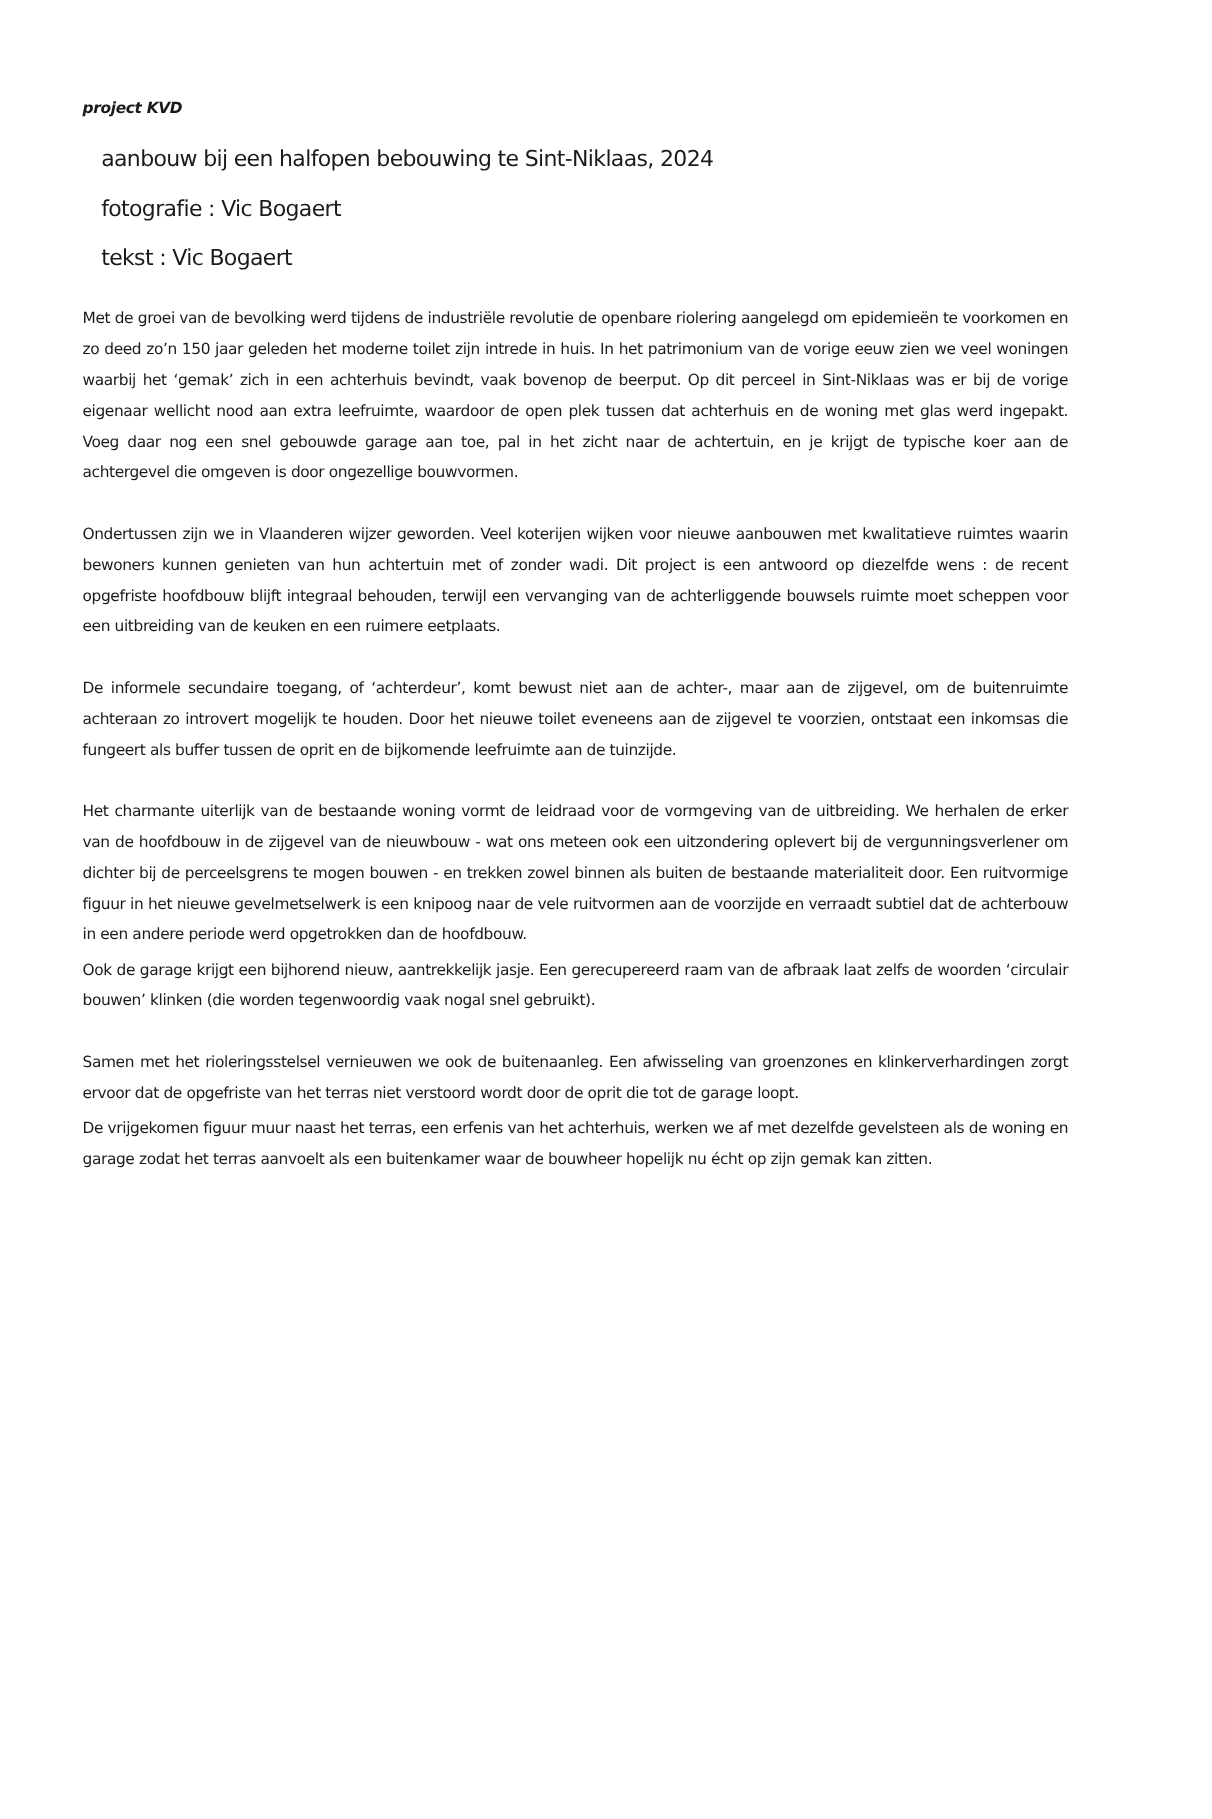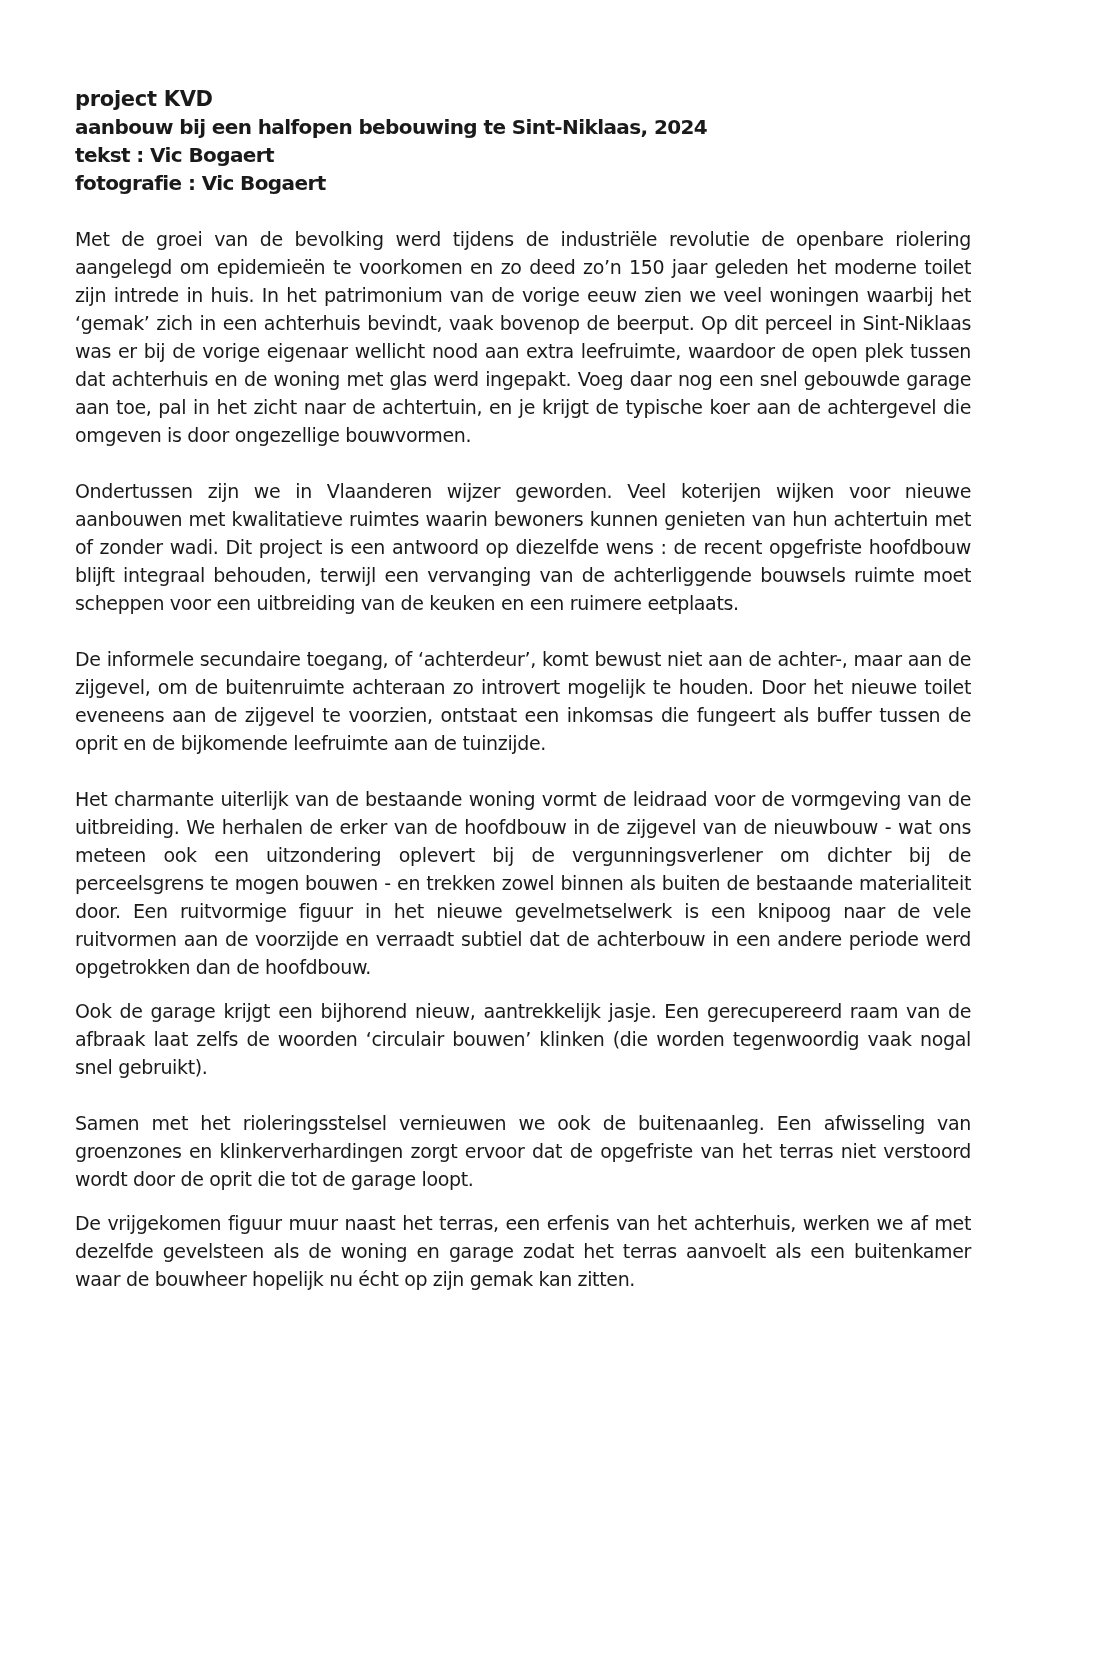--- a/index.html
+++ b/index.html
@@ -1,32 +1,32 @@
 <!DOCTYPE html>
 <html><head>
 <meta charset="utf-8">
 <style>
   html, body { margin: 0; padding: 0; background: #ffffff; }
   body { width: 1102px; height: 1654px; position: relative; overflow: hidden;
          font-family: "DejaVu Sans", sans-serif; color: #1a1a1a; }
   .page { position: absolute; left: 75px; top: 85px; width: 896px; }
-  .title { font-size: 21px; font-weight: bold; line-height: 28px; margin: 0; letter-spacing: -0.3px; }
-  .meta { font-size: 20px; line-height: 28px; margin: 0; letter-spacing: -0.6px; font-weight: 700; }
+  .title { font-size: 14px; font-weight: bold; line-height: 28px; margin: 0; letter-spacing: -0.3px; font-style: italic; }
+  .meta { font-size: 20px; line-height: 28px; margin: 17px; letter-spacing: -0.6px; font-weight: 400; }
   .body { margin-top: 28px; }
-  .para { font-size: 19px; line-height: 28px; margin: 16px 0 28px 0; text-align: justify; letter-spacing: -0.35px; }
+  .para { font-size: 14px; line-height: 28px; margin: 4px 0 28px 0; text-align: justify; letter-spacing: -0.35px; }
   .para.tight { margin-bottom: 0; }
 </style>
 </head>
 <body>
 
 <div class="page">
   <p class="title">project KVD</p>
   <p class="meta">aanbouw bij een halfopen bebouwing te Sint-Niklaas, 2024</p>
+  <p class="meta">fotografie : Vic Bogaert</p>
   <p class="meta">tekst : Vic Bogaert</p>
-  <p class="meta">fotografie : Vic Bogaert</p>
 
   <div class="body">
     <p class="para">Met de groei van de bevolking werd tijdens de industriële revolutie de openbare riolering aangelegd  om epidemieën te voorkomen en zo deed zo’n 150 jaar geleden het moderne toilet zijn intrede in huis. In het patrimonium van de vorige eeuw zien we veel woningen waarbij het ‘gemak’ zich in een achterhuis bevindt, vaak bovenop de beerput. Op dit perceel in Sint-Niklaas was er bij de vorige eigenaar wellicht nood aan extra leefruimte, waardoor de open plek tussen dat achterhuis en de woning met glas werd ingepakt. Voeg daar nog een snel gebouwde garage aan toe, pal in het zicht naar de achtertuin, en je krijgt de typische koer aan de achtergevel die omgeven is door ongezellige bouwvormen.</p>
     <p class="para">Ondertussen zijn we in Vlaanderen wijzer geworden. Veel koterijen wijken voor nieuwe aanbouwen met kwalitatieve ruimtes waarin bewoners kunnen genieten van hun achtertuin met of zonder wadi. Dit project is een antwoord op diezelfde wens : de recent opgefriste hoofdbouw blijft integraal behouden, terwijl een vervanging van de achterliggende bouwsels ruimte moet scheppen voor een uitbreiding van de keuken en een ruimere eetplaats.</p>
     <p class="para">De informele secundaire toegang, of ‘achterdeur’, komt bewust niet aan de achter-, maar aan de zijgevel, om de buitenruimte achteraan zo introvert mogelijk te houden. Door het nieuwe toilet eveneens aan de zijgevel te voorzien, ontstaat een inkomsas die fungeert als buffer tussen de oprit en de bijkomende leefruimte aan de tuinzijde.</p>
     <p class="para tight">Het charmante uiterlijk van de bestaande woning vormt de leidraad voor de vormgeving van de uitbreiding. We herhalen de erker van de hoofdbouw in de zijgevel van de nieuwbouw - wat ons meteen ook een uitzondering oplevert bij de vergunningsverlener om dichter bij de perceelsgrens te mogen bouwen - en trekken zowel binnen als buiten de bestaande materialiteit door. Een ruitvormige figuur in het nieuwe gevelmetselwerk is een knipoog naar de vele ruitvormen aan de voorzijde en verraadt subtiel dat de achterbouw in een andere periode werd opgetrokken dan de hoofdbouw.</p>
     <p class="para">Ook de garage krijgt een bijhorend nieuw, aantrekkelijk jasje. Een gerecupereerd raam van de afbraak laat zelfs de woorden ‘circulair bouwen’ klinken (die worden tegenwoordig vaak nogal snel gebruikt).</p>
     <p class="para tight">Samen met het rioleringsstelsel vernieuwen we ook de buitenaanleg. Een afwisseling van groenzones en klinkerverhardingen zorgt ervoor dat de opgefriste van het terras niet verstoord wordt door de oprit die tot de garage loopt.</p>
     <p class="para">De vrijgekomen figuur muur naast het terras, een erfenis van het achterhuis, werken we af met dezelfde gevelsteen als de woning en garage zodat het terras aanvoelt als een buitenkamer waar de bouwheer hopelijk nu écht op zijn gemak kan zitten.</p>
   </div>

